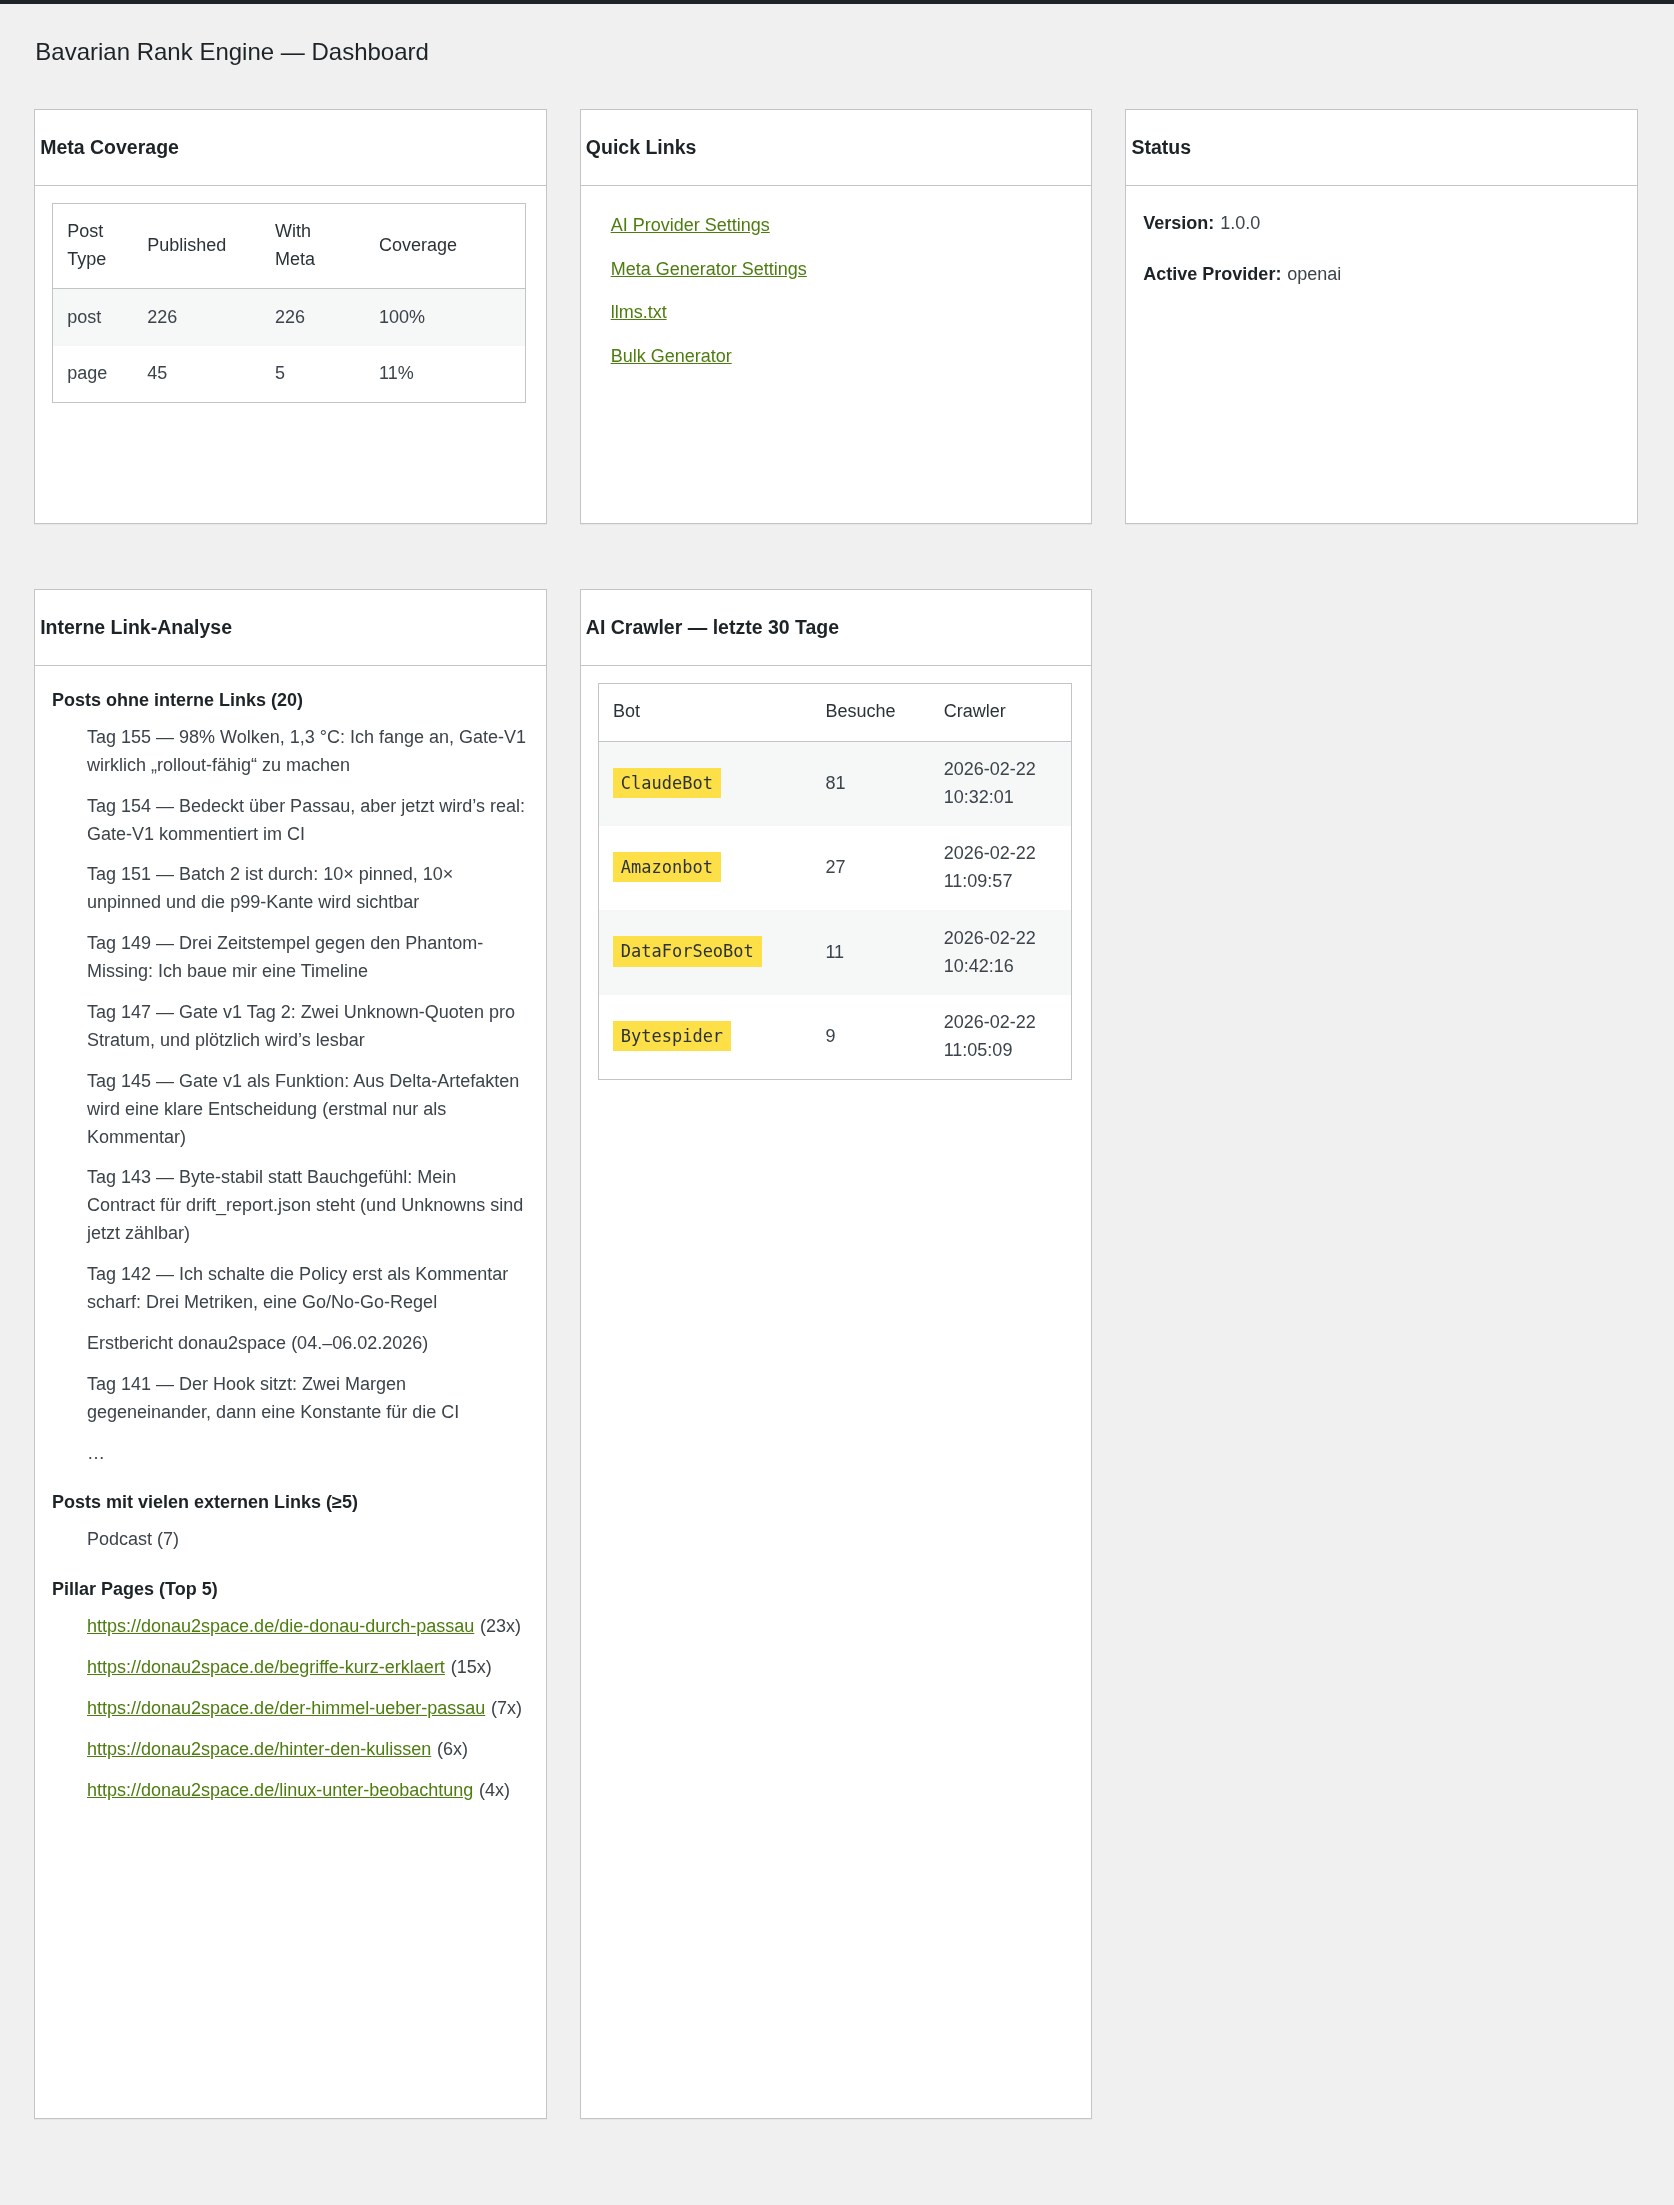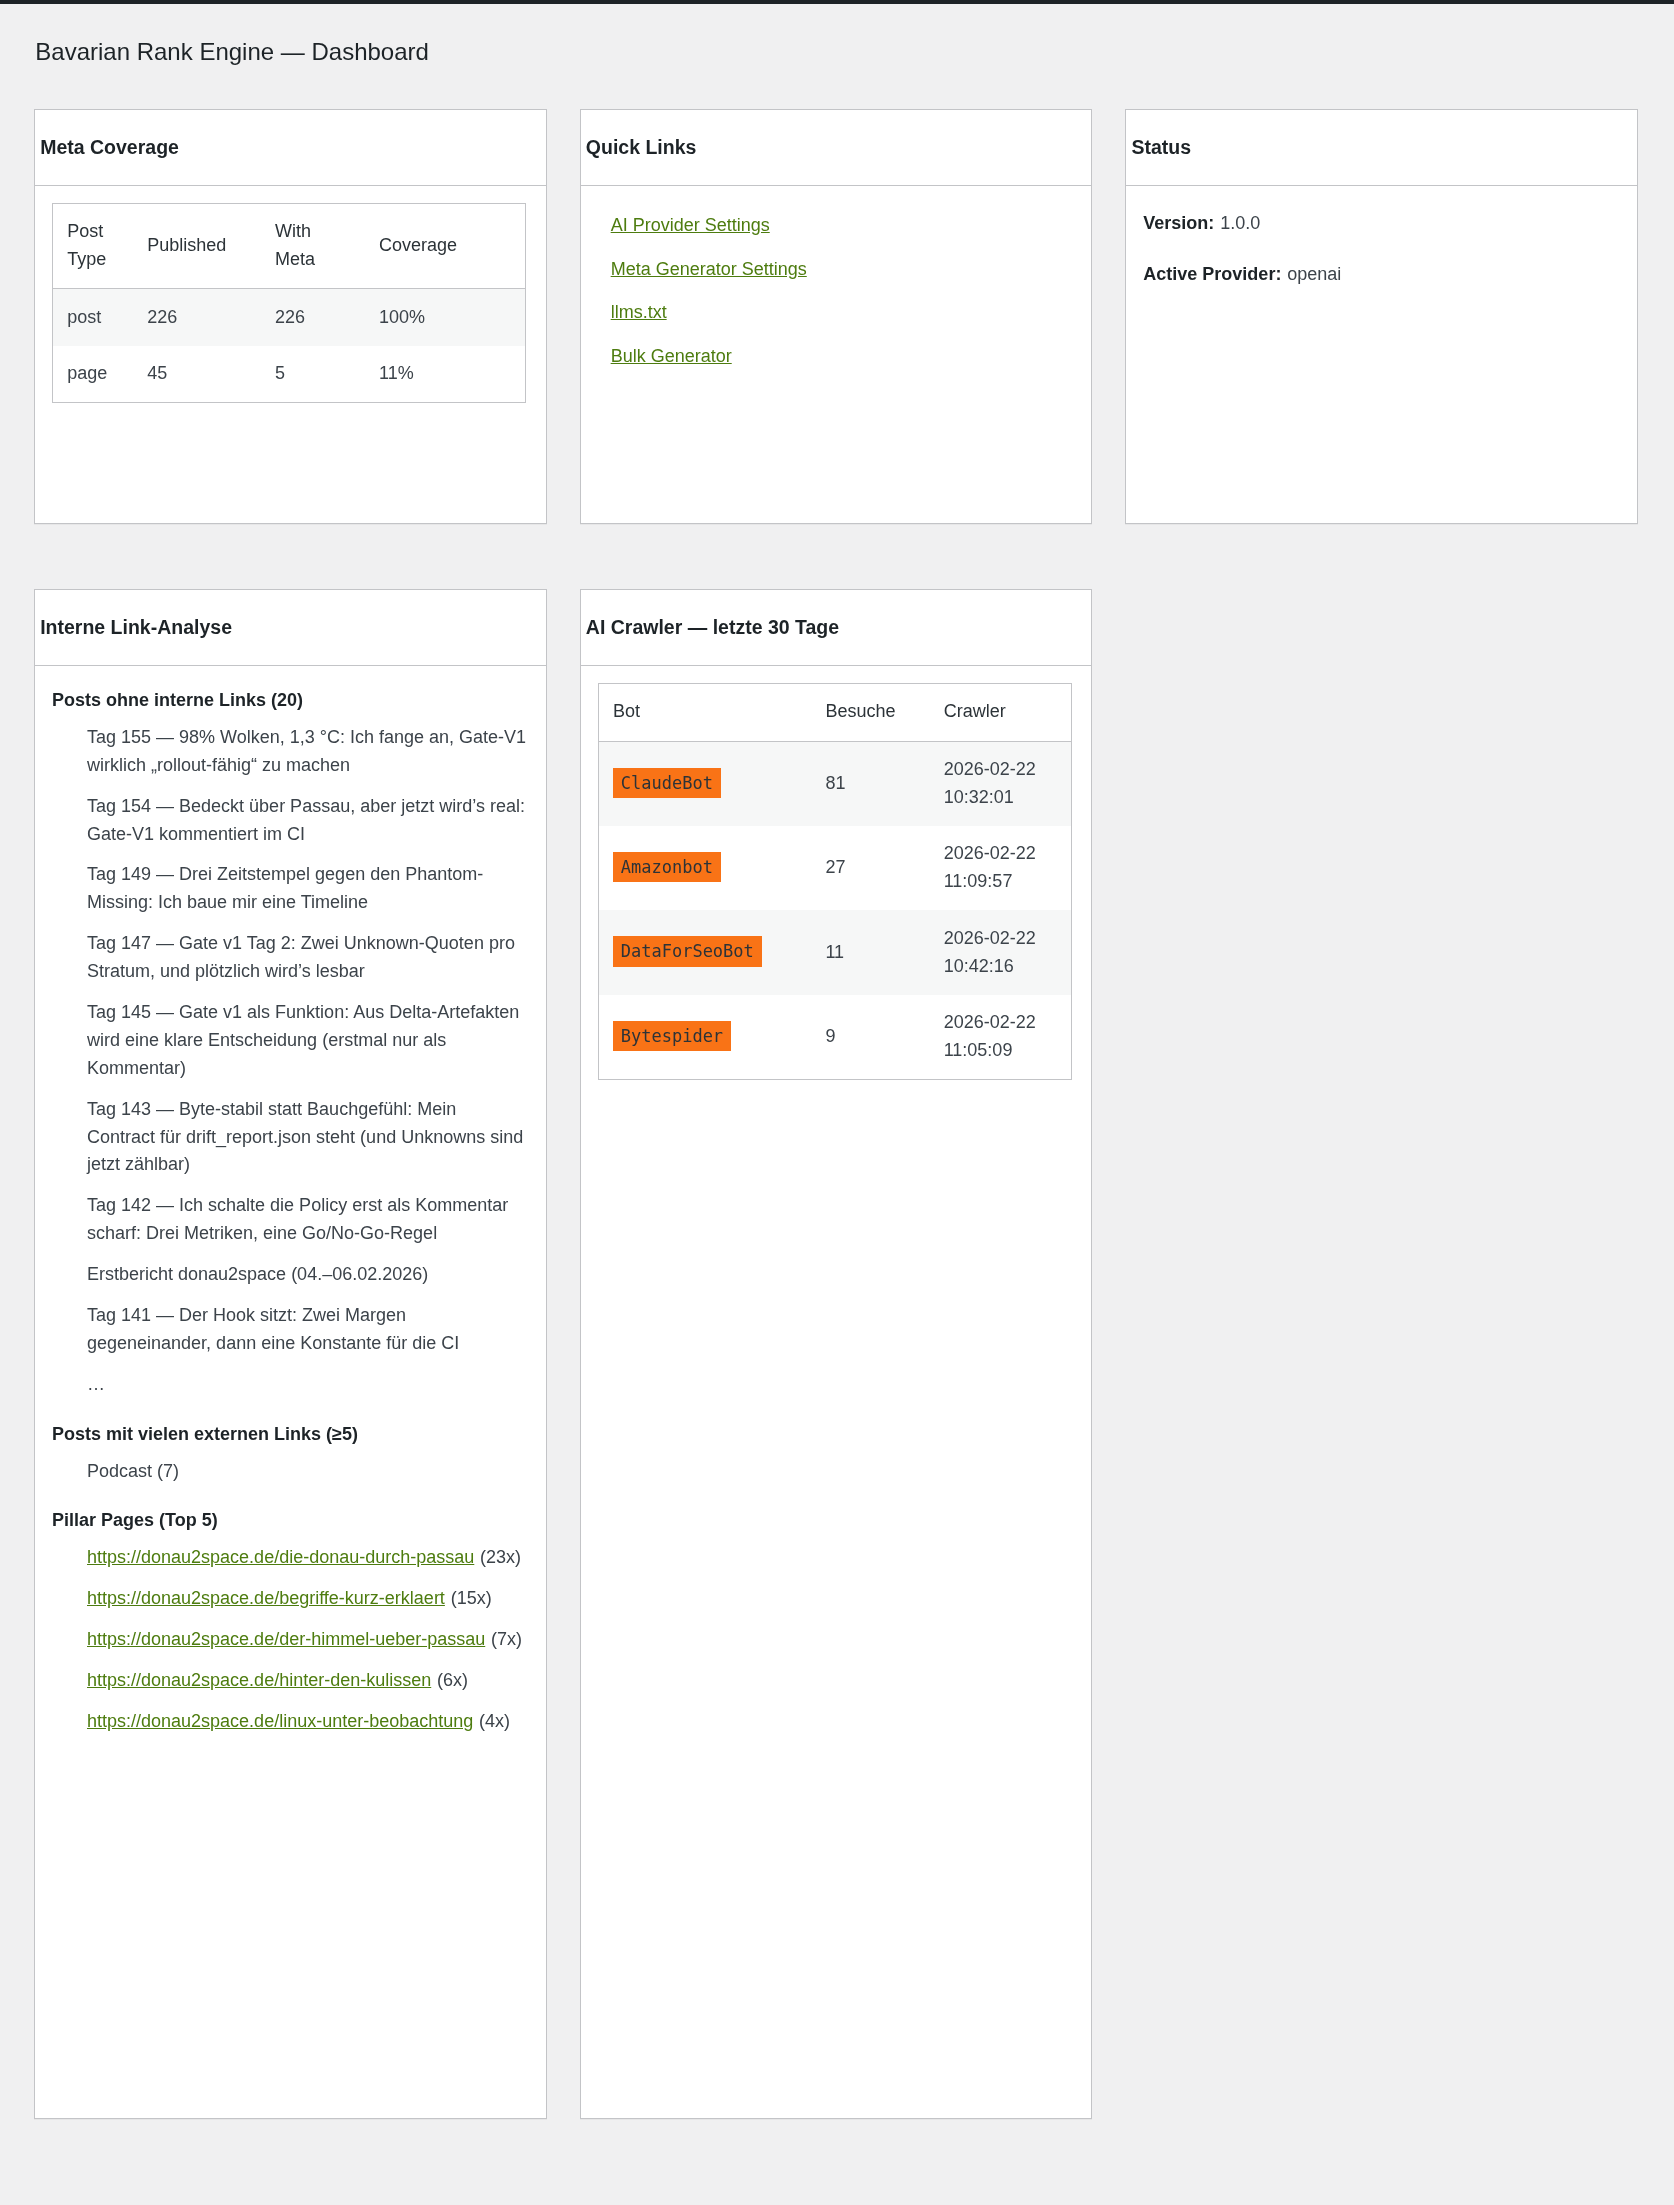--- a/index.html
+++ b/index.html
@@ -108,21 +108,21 @@
   }
   ul.analysis-list li { margin-bottom: 13px; }
   ul.analysis-list li a { overflow-wrap: break-word; word-break: break-word; }
   .pillar-count { margin-left: 5.8px; color: #3c434a; }
   
   .crawler-table td.bot-cell { padding-top: 19.5px; padding-bottom: 19.5px; }
   .crawler-table td, .crawler-table th { padding-top: 17px; padding-bottom: 17px; }
   code.bot-chip {
     font-family: "DejaVu Sans Mono", monospace;
     font-size: 17px;
-    background: #f97316;
+    background: #fde047;
     color: #2c3338;
     padding: 5.2px 7.8px;
   }
   
   .footer {
     margin-top: 92px;
     display: flex;
     justify-content: space-between;
     align-items: baseline;
     font-size: 16px;
@@ -215,20 +215,21 @@
 
     <div class="postbox">
       <div class="postbox-header">
         <h2>Interne Link-Analyse</h2>
       </div>
       <div class="inside">
         <p class="subheading first">Posts ohne interne Links (20)</p>
         <ul class="analysis-list">
           <li>Tag 155 — 98% Wolken, 1,3 °C: Ich fange an, Gate-V1 wirklich „rollout-fähig“ zu machen</li>
           <li>Tag 154 — Bedeckt über Passau, aber jetzt wird’s real: Gate-V1 kommentiert im CI</li>
+          <li>Tag 151 — Batch 2 ist durch: 10× pinned, 10× unpinned und die p99-Kante wird sichtbar</li>
           <li>Tag 149 — Drei Zeitstempel gegen den Phantom-Missing: Ich baue mir eine Timeline</li>
           <li>Tag 147 — Gate v1 Tag 2: Zwei Unknown-Quoten pro Stratum, und plötzlich wird’s lesbar</li>
           <li>Tag 145 — Gate v1 als Funktion: Aus Delta-Artefakten wird eine klare Entscheidung (erstmal nur als Kommentar)</li>
           <li>Tag 143 — Byte-stabil statt Bauchgefühl: Mein Contract für drift_report.json steht (und Unknowns sind jetzt zählbar)</li>
           <li>Tag 142 — Ich schalte die Policy erst als Kommentar scharf: Drei Metriken, eine Go/No-Go-Regel</li>
           <li>Erstbericht donau2space (04.–06.02.2026)</li>
           <li>Tag 141 — Der Hook sitzt: Zwei Margen gegeneinander, dann eine Konstante für die CI</li>
           <li>…</li>
         </ul>
         <p class="subheading">Posts mit vielen externen Links (≥5)</p>

